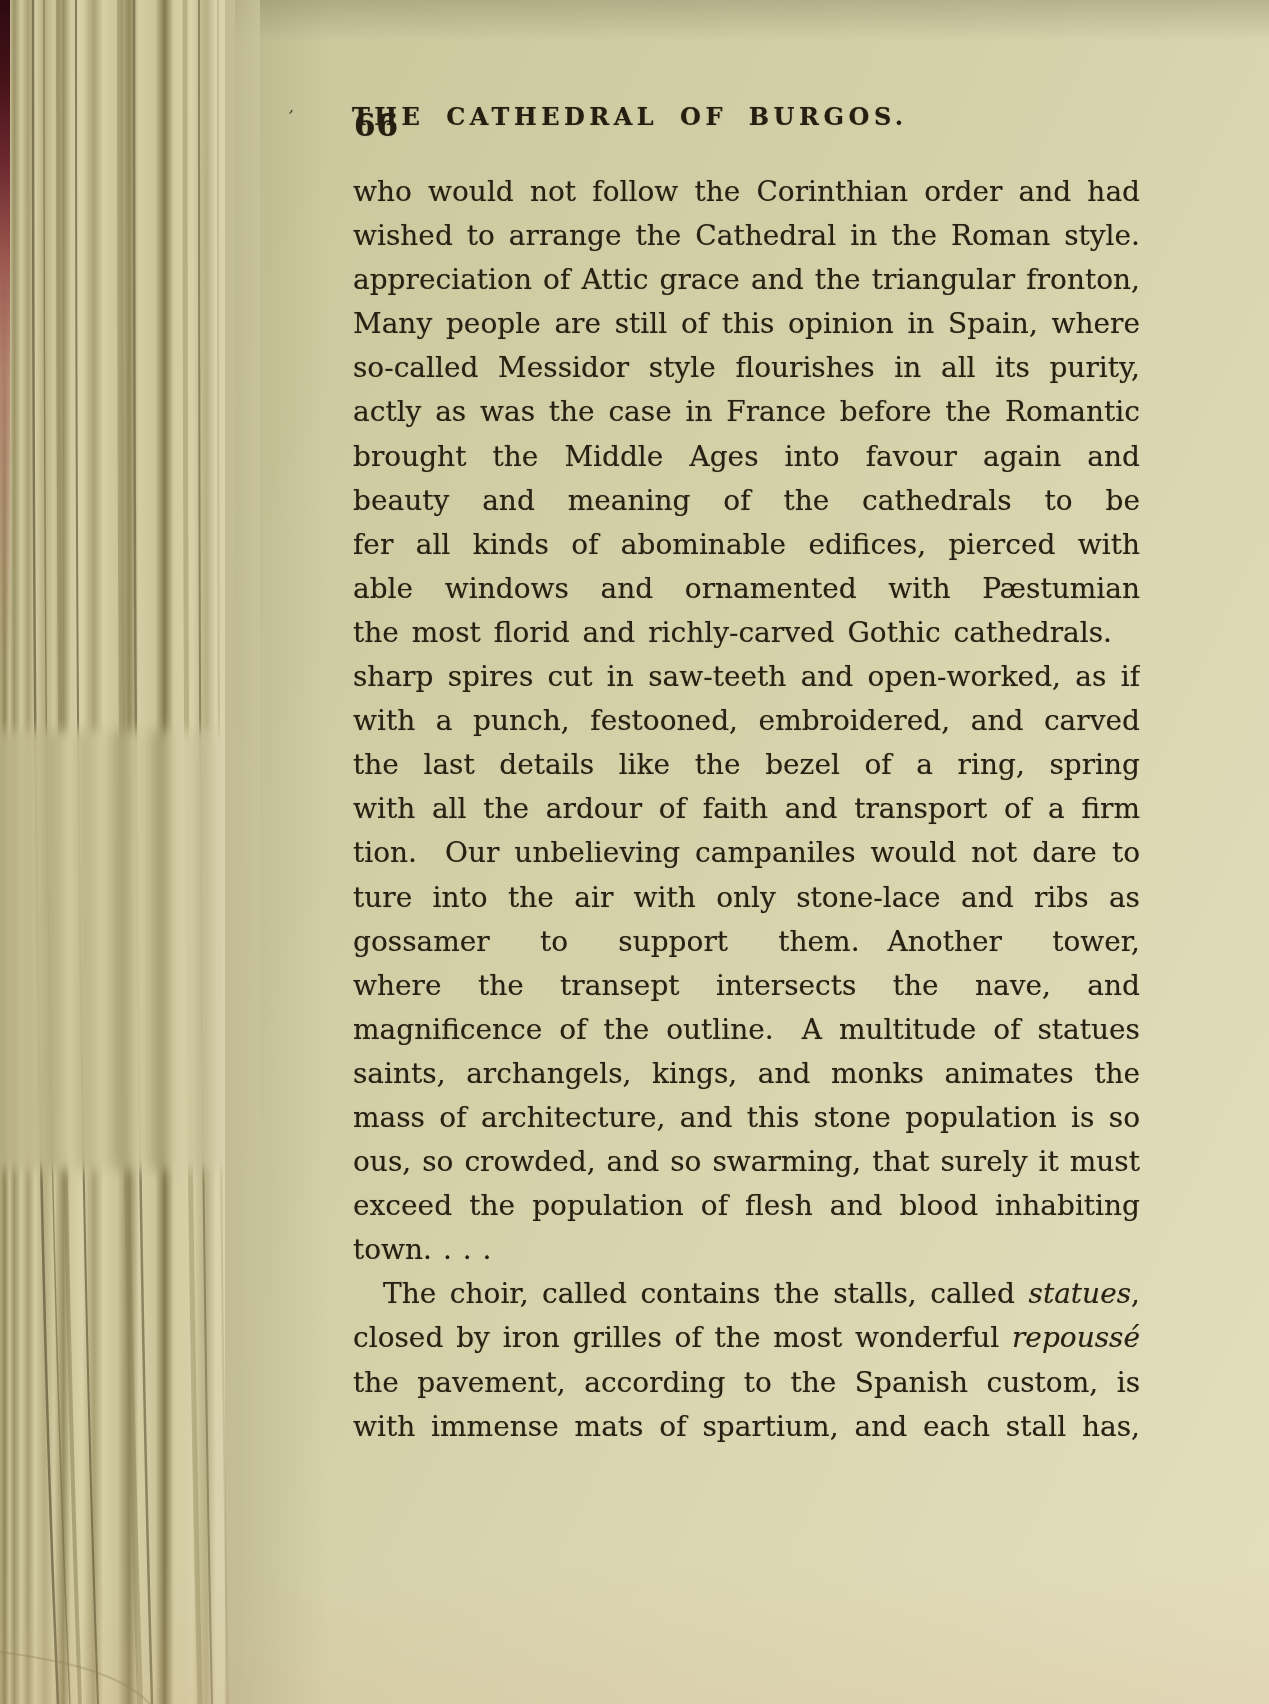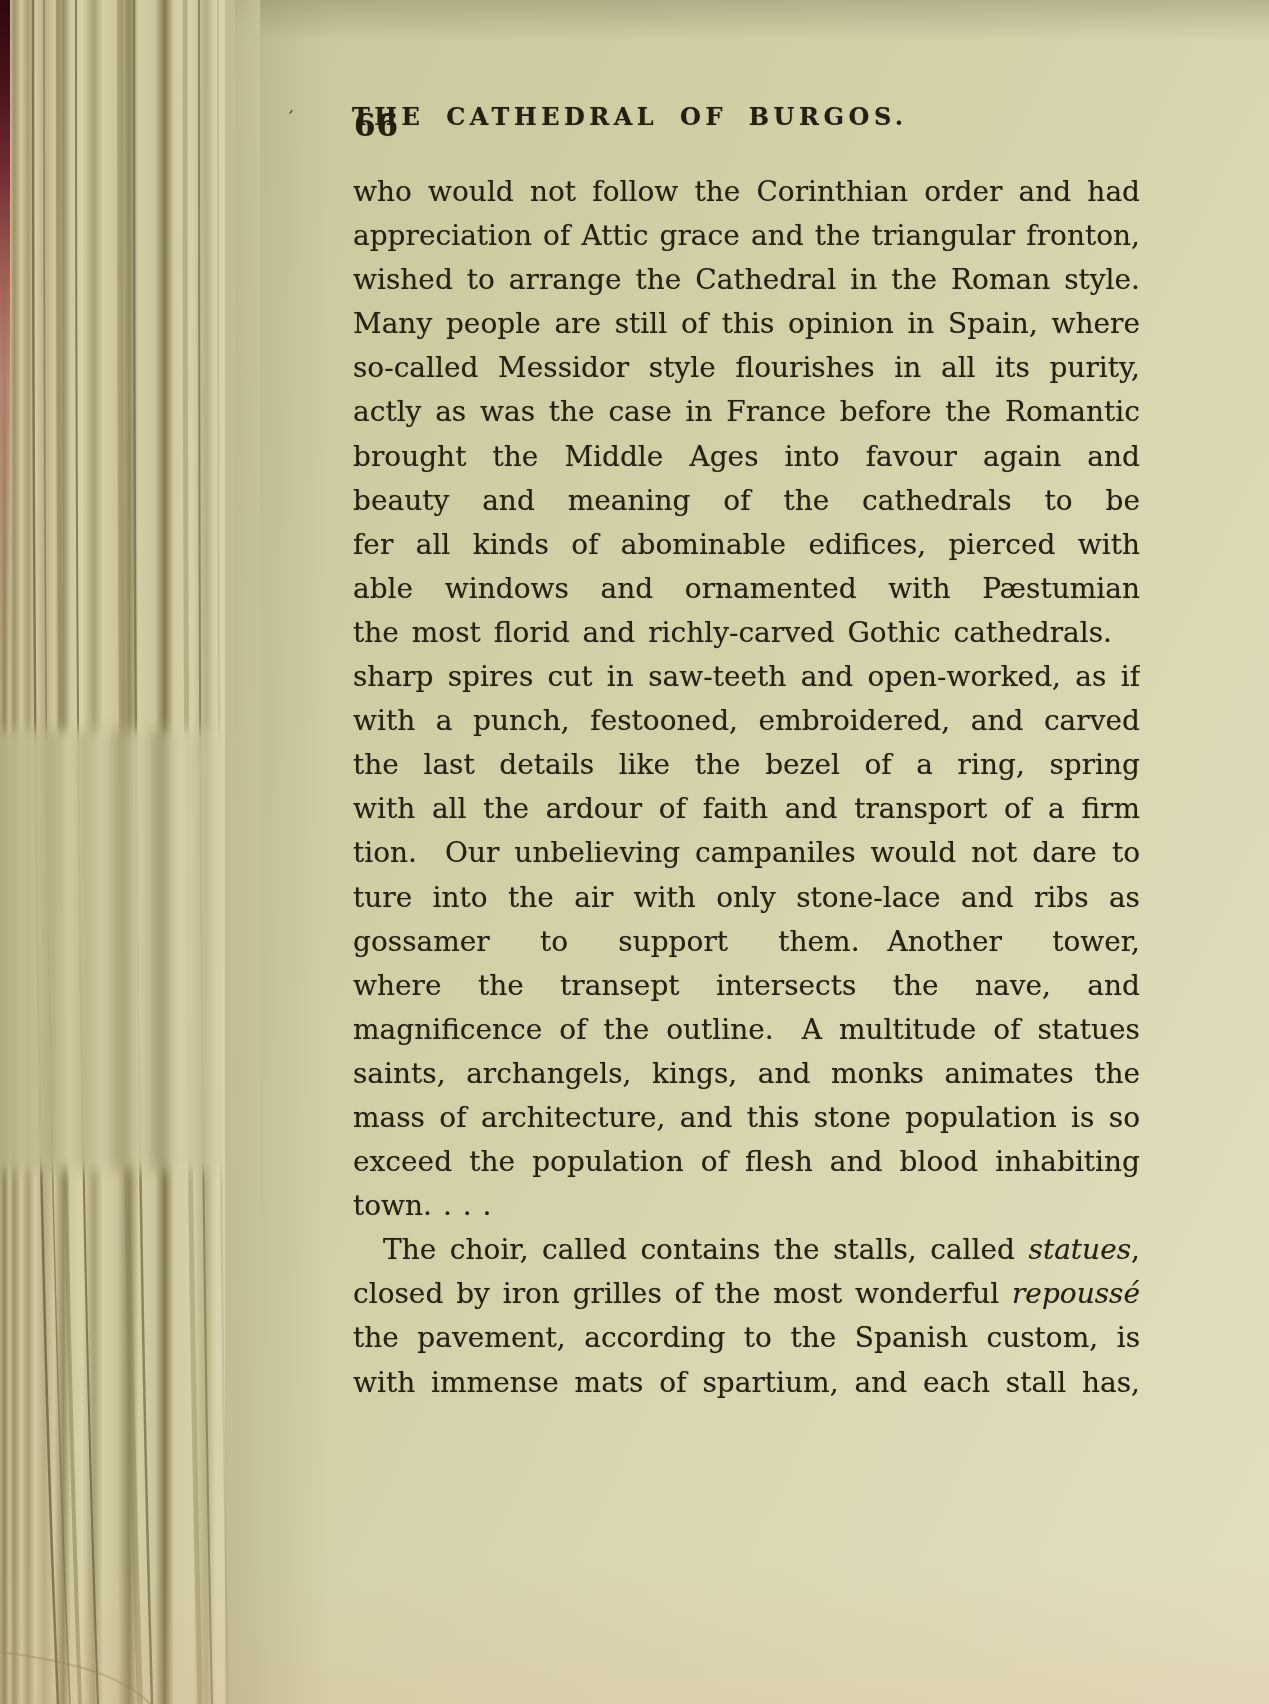--- a/index.html
+++ b/index.html
@@ -136,41 +136,42 @@
   <div class="margin-shade"></div>
 
   <div class="header">
     <span class="page-number">66</span>
     <span class="running-title">THE CATHEDRAL OF BURGOS.</span>
   </div>
   <span class="ink-speck">’</span>
 
   <div class="body-text">
       <div class="line"><span>who would not follow the Corinthian order and had no</span></div>
+      <div class="line"><span>wished to arrange the Cathedral in the Roman style.</span></div>
       <div class="line"><span>appreciation of Attic grace and the triangular fronton,</span></div>
-      <div class="line"><span>wished to arrange the Cathedral in the Roman style.</span></div>
       <div class="line"><span>Many people are still of this opinion in Spain, where the</span></div>
       <div class="line"><span>so-called Messidor style flourishes in all its purity, and, ex-</span></div>
       <div class="line"><span>actly as was the case in France before the Romantic School</span></div>
       <div class="line"><span>brought the Middle Ages into favour again and caused the</span></div>
       <div class="line"><span>beauty and meaning of the cathedrals to be understood, pre-</span></div>
       <div class="line"><span>fer all kinds of abominable edifices, pierced with innumer-</span></div>
       <div class="line"><span>able windows and ornamented with Pæstumian columns, to</span></div>
       <div class="line"><span>the most florid and richly-carved Gothic cathedrals. Two</span></div>
       <div class="line"><span>sharp spires cut in saw-teeth and open-worked, as if pierced</span></div>
       <div class="line"><span>with a punch, festooned, embroidered, and carved down to</span></div>
       <div class="line"><span>the last details like the bezel of a ring, spring towards God</span></div>
       <div class="line"><span>with all the ardour of faith and transport of a firm convic-</span></div>
       <div class="line"><span>tion. Our unbelieving campaniles would not dare to ven-</span></div>
       <div class="line"><span>ture into the air with only stone-lace and ribs as delicate as</span></div>
       <div class="line"><span>gossamer to support them. Another tower, sculptured with</span></div>
       <div class="line"><span>where the transept intersects the nave, and completes the</span></div>
       <div class="line"><span>magnificence of the outline. A multitude of statues of</span></div>
       <div class="line"><span>saints, archangels, kings, and monks animates the whole</span></div>
       <div class="line"><span>mass of architecture, and this stone population is so numer-</span></div>
+      <div class="line"><span>ous, so crowded, and so swarming, that surely it must</span></div>
       <div class="line"><span>exceed the population of flesh and blood inhabiting the</span></div>
       <div class="line align-left"><span>town. . . .</span></div>
       <div class="line indent"><span>The choir, called contains the stalls, called </span><span class="it">statues</span><span>, is en-</span></div>
       <div class="line"><span>closed by iron grilles of the most wonderful </span><span class="it">repoussé</span></div>
       <div class="line"><span>the pavement, according to the Spanish custom, is covered</span></div>
       <div class="line"><span>with immense mats of spartium, and each stall has, more-</span></div>
     </div>
 
 </div>
 

